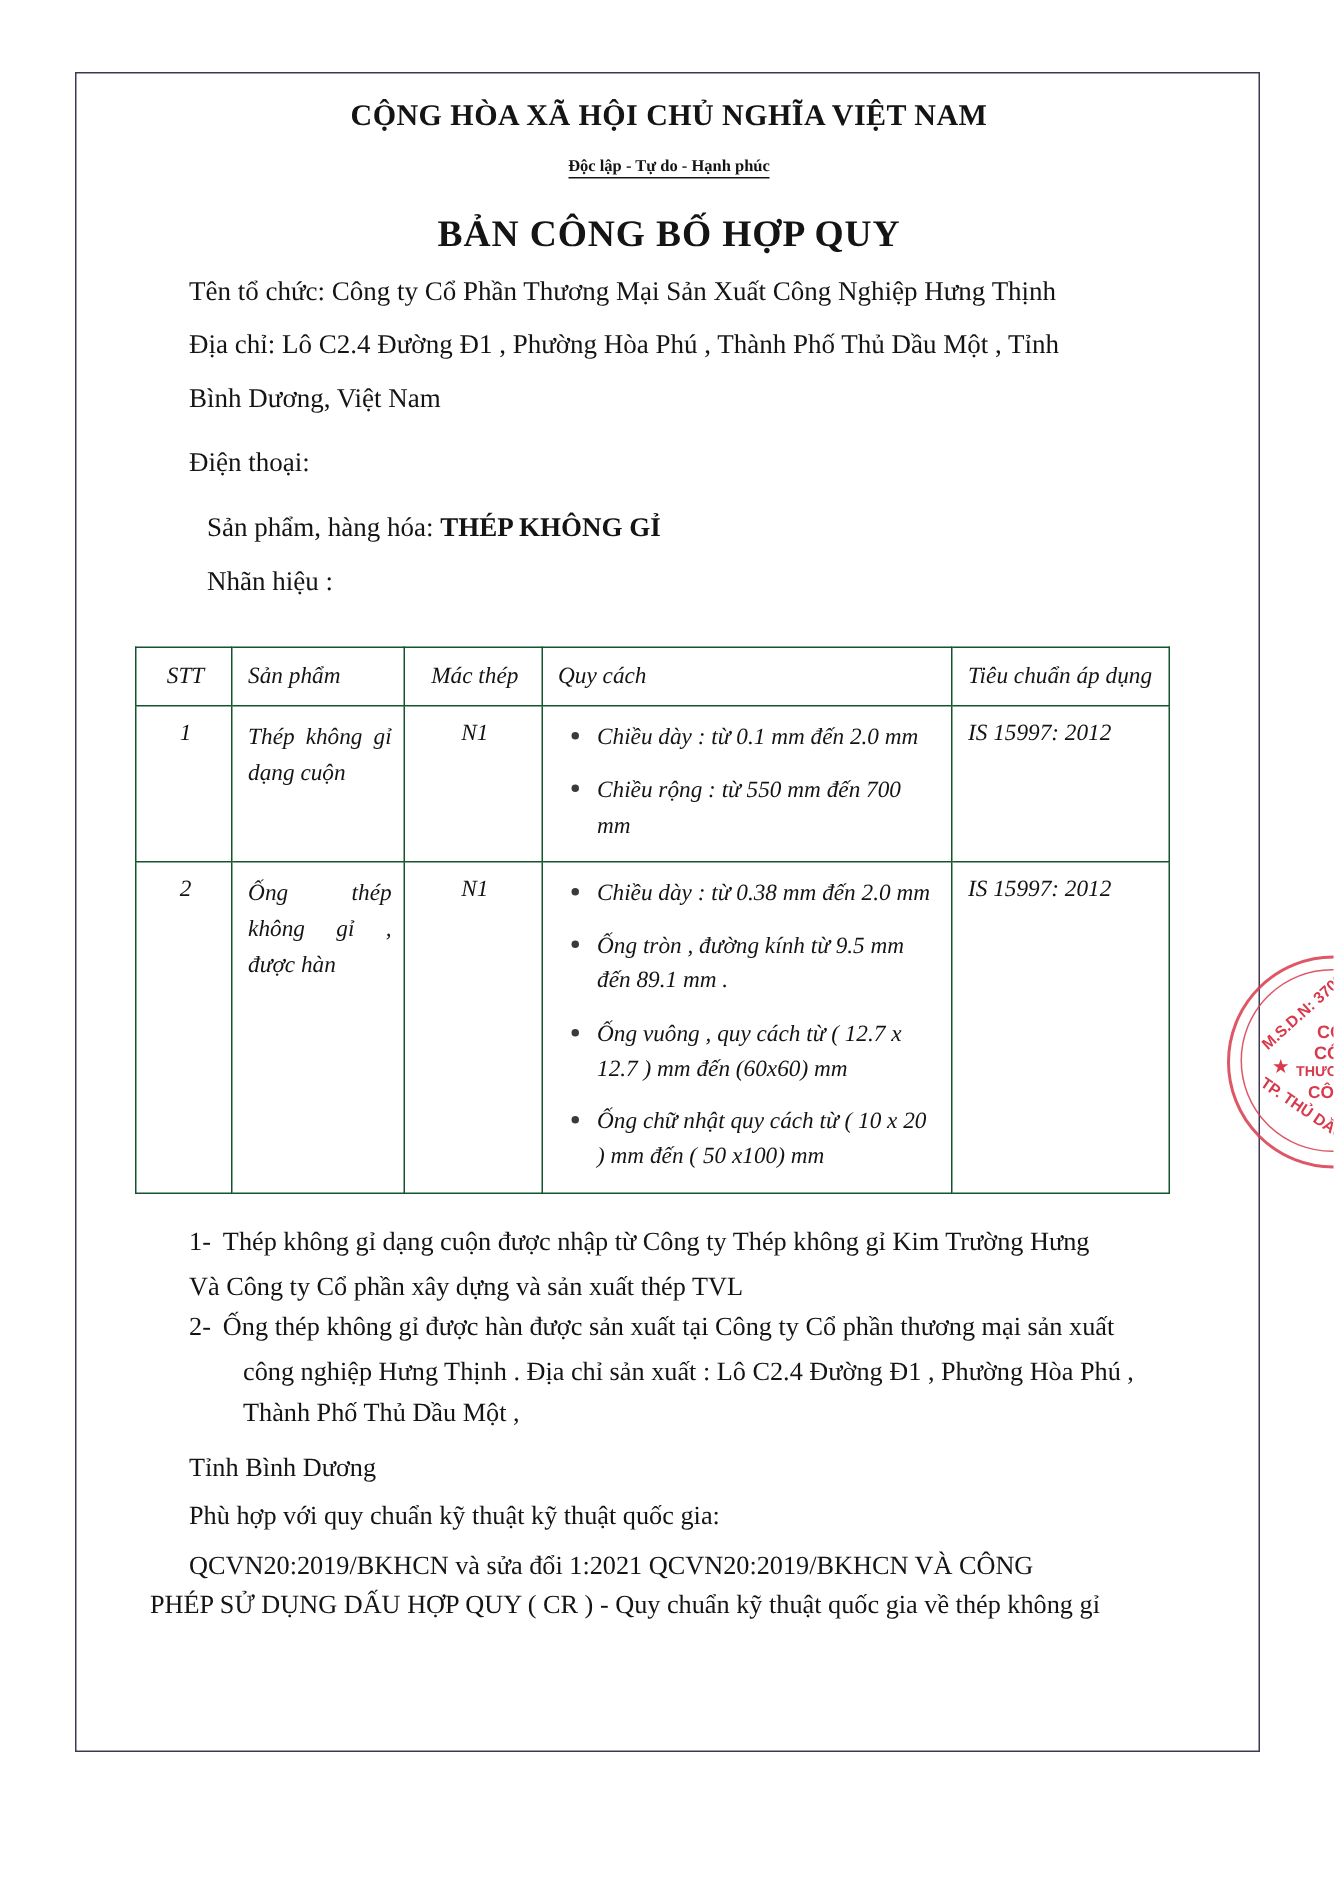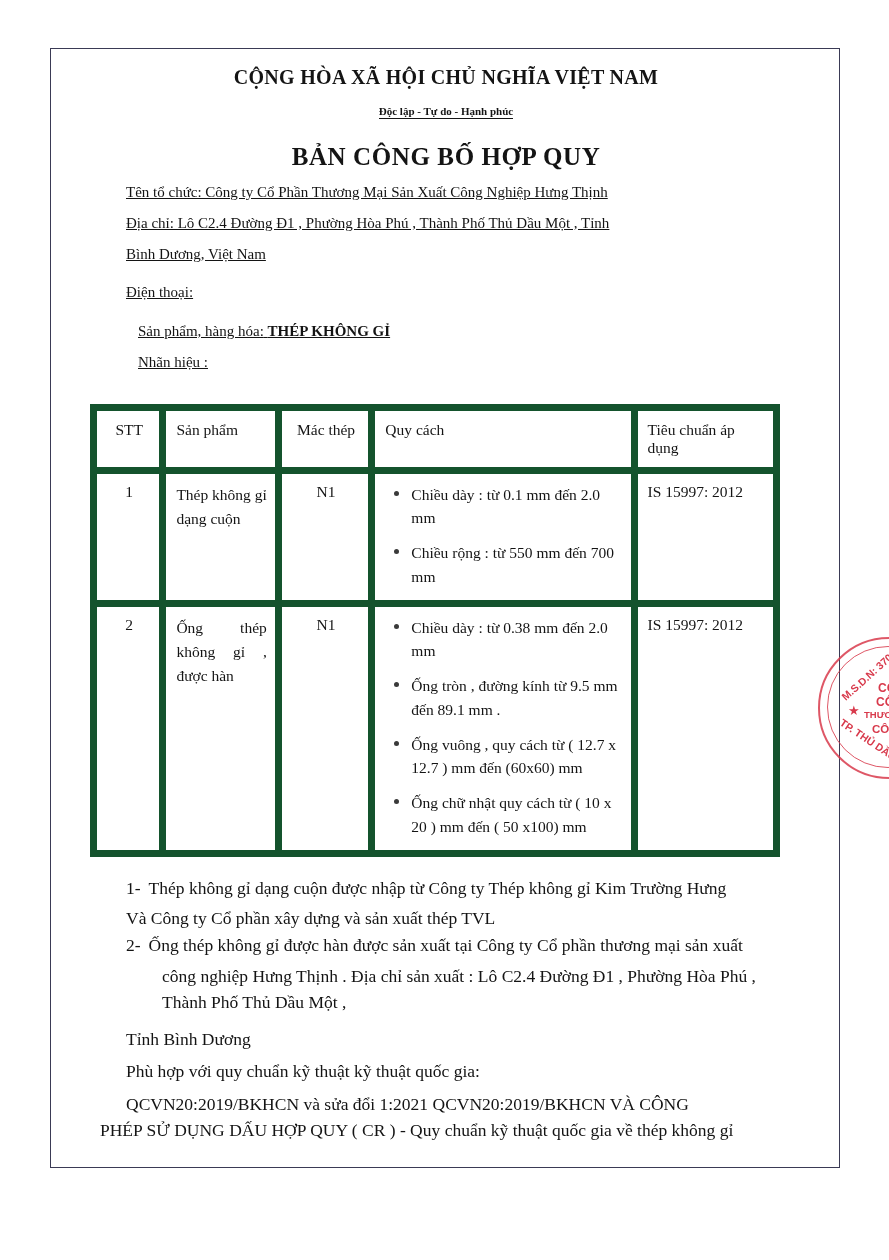--- a/index.html
+++ b/index.html
@@ -59,43 +59,43 @@
     font-weight: bold;
     letter-spacing: 0.6px;
     margin: 0 0 10px 0;
   }
   .doc-number {
     font-size: 17.5px;
     margin: 0 0 20px 0;
   }
 
   .para {
-    font-size: 15px;
+    font-size: 18px;
     line-height: 1.52;
     margin: 0 0 8px 0;
-    text-decoration: underline;
   }
   .indent-1 { padding-left: 38px; }
   .indent-2 { padding-left: 50px; }
   .indent-3 { padding-left: 60px; }
   .strong { font-weight: bold; }
 
   .spacer-sm { height: 8px; }
 
   table.spec {
     border-collapse: collapse;
     width: 690px;
     margin: 14px 0 14px 2px;
     font-size: 15.5px;
   }
   table.spec th, table.spec td {
-    border: 7px solid #14532d;
+    border: 1px solid #14532d;
     vertical-align: top;
     padding: 9px 8px 10px 10px;
     font-weight: normal;
+    font-style: italic;
   }
   table.spec th {
     text-align: left;
     font-size: 15.5px;
     padding-top: 10px;
     padding-bottom: 10px;
   }
   table.spec th.c, table.spec td.c { text-align: center; }
   .col-stt   { width: 54px; }
   .col-sp    { width: 120px; }

